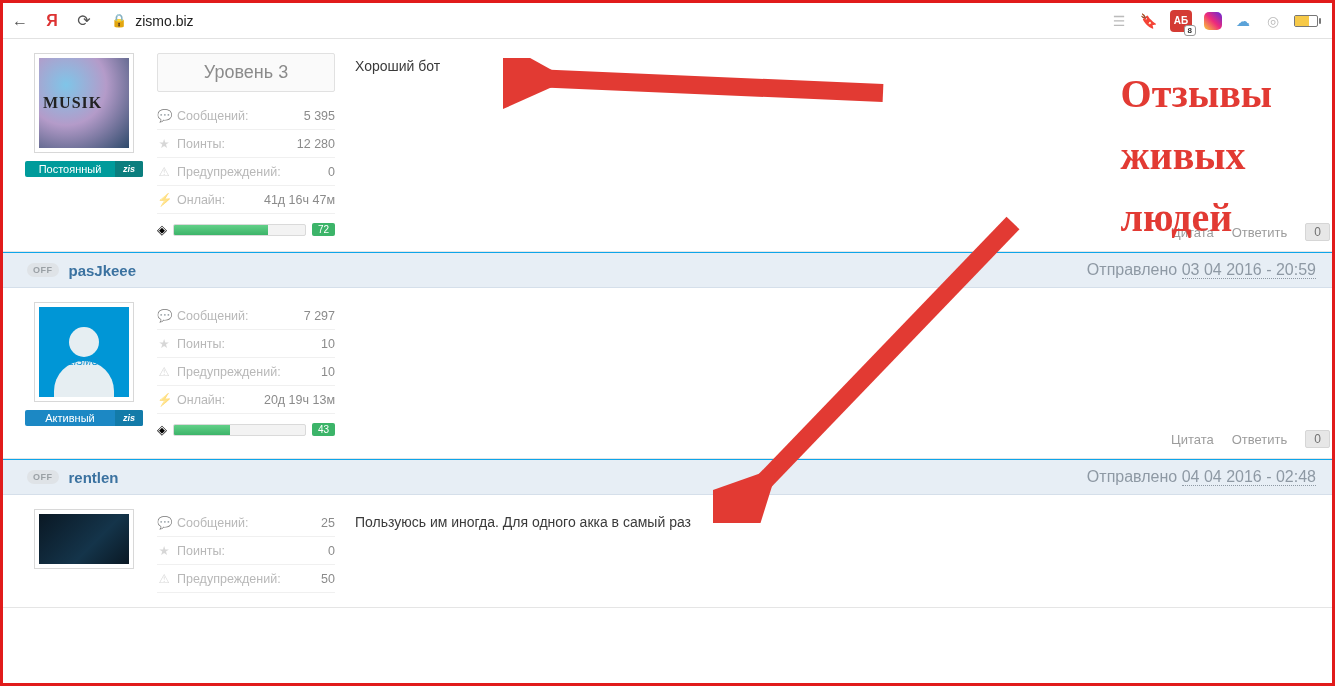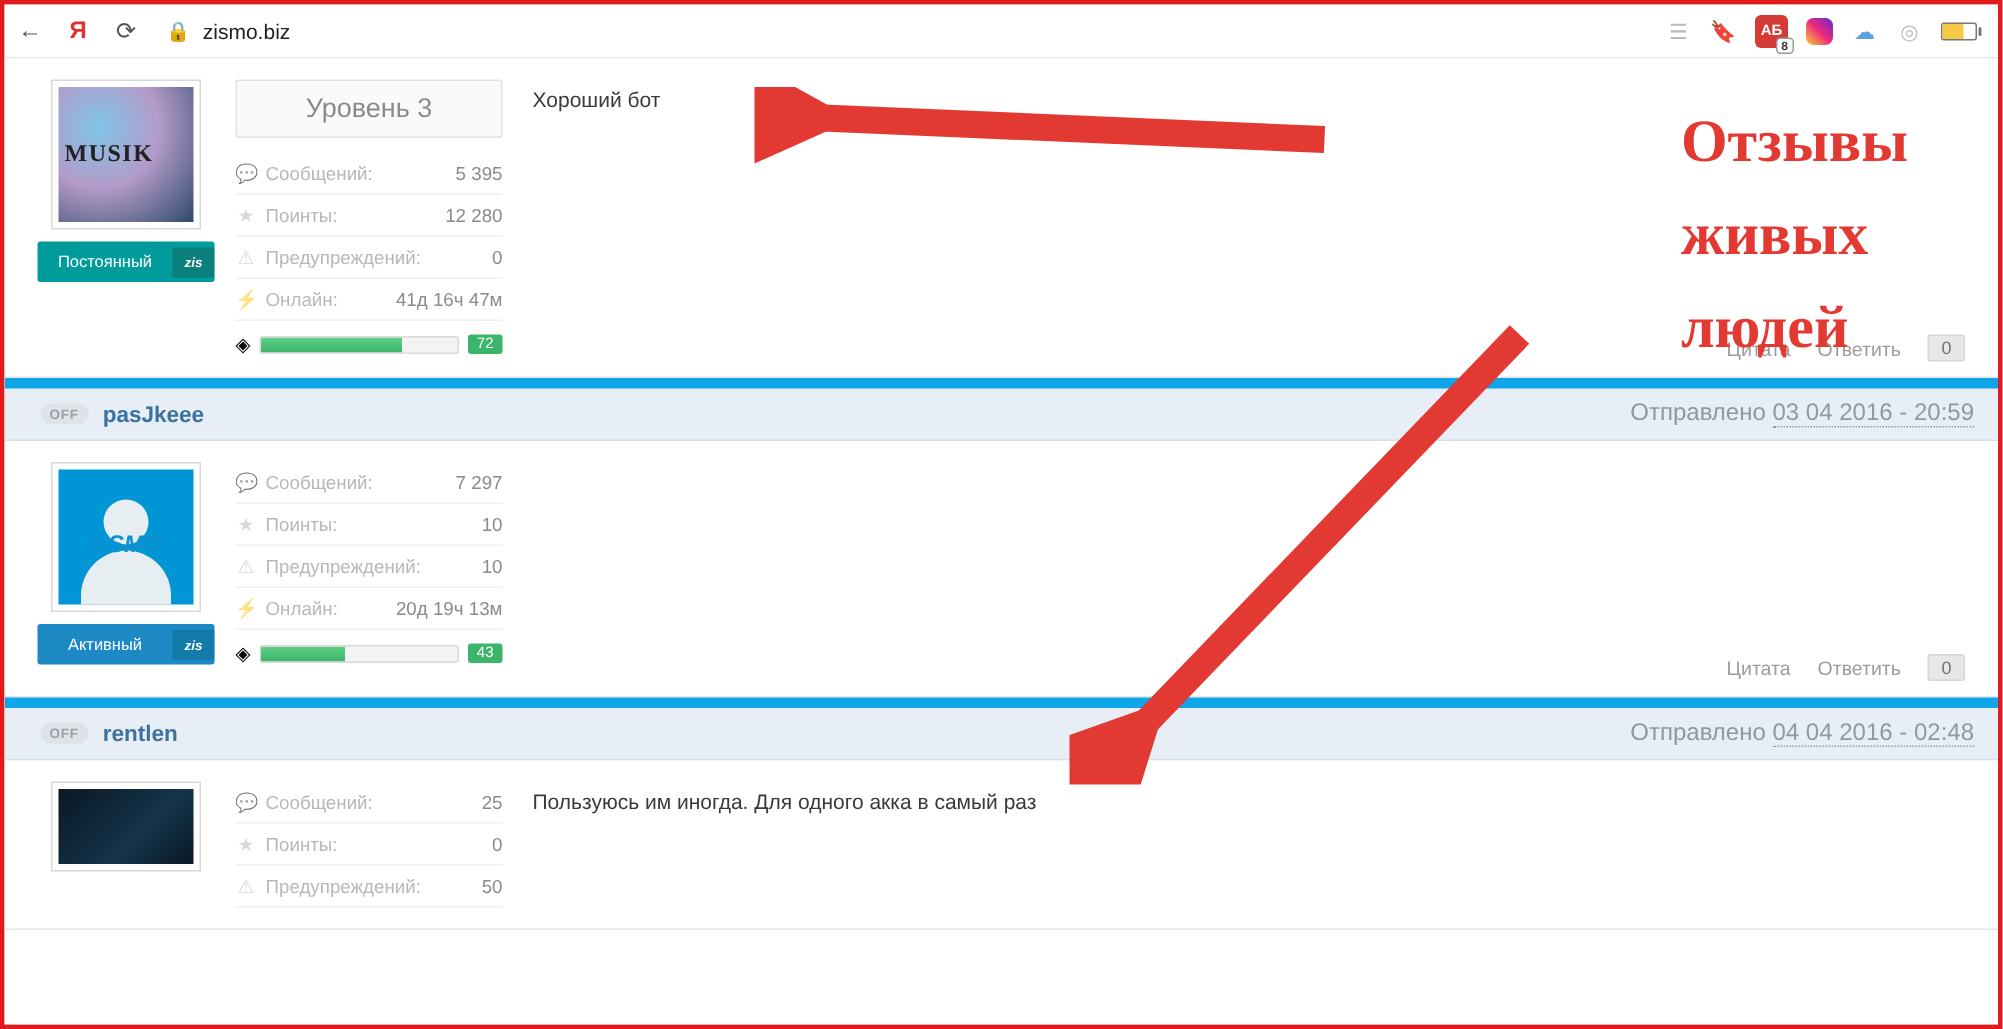--- a/index.html
+++ b/index.html
@@ -64,25 +64,25 @@
     display:flex; gap:14px;
   }
   .avatar-col { width:118px; display:flex; flex-direction:column; align-items:center; gap:8px; }
   .avatar-box { width:100px; height:100px; border:1px solid #d8d8d8; padding:4px; background:#fff; }
   .avatar-img { width:100%; height:100%; }
   .av-musik { background:radial-gradient(circle at 30% 30%, #7fc5e8 0%, #b49bc9 45%, #2e4a6b 100%); position:relative; }
   .av-musik::after{content:"MUSIK";position:absolute;left:4px;top:40%;font-family:'Comic Sans MS',cursive;font-weight:bold;font-size:16px;color:#222;letter-spacing:1px;}
   .av-zismo { background:#0096d6; display:flex; flex-direction:column; align-items:center; justify-content:flex-end; }
   .av-zismo .head{width:30px;height:30px;border-radius:50%;background:#e6eef2;margin-bottom:4px;}
   .av-zismo .body{width:60px;height:36px;background:#e6eef2;border-radius:30px 30px 0 0;margin-bottom:0;}
-  .av-zismo .logo{position:absolute;font-weight:bold;font-style:italic;color:#1090d0;font-size:16px;bottom:34px;}
+  .av-zismo .logo{position:absolute;font-weight:normal;font-style:italic;color:#1090d0;font-size:10px;bottom:34px;}
   .av3 { background:linear-gradient(135deg,#0a1824 0%,#14344a 60%,#0a1824 100%); }
 
   .badge-bar {
-    width:118px; height:27px; display:flex; align-items:center;
+    width:118px; height:16px; display:flex; align-items:center;
     background:#009b9b; color:#fff; font-size:11px; border-radius:2px;
     overflow:hidden;
   }
   .badge-bar.blue { background:#1c88c4; }
   .badge-bar .label{flex:1;text-align:center;padding:0 4px;}
   .badge-bar .tag{ background:#137ba9; width:28px;text-align:center;font-style:italic;font-weight:bold;font-size:9px;line-height:20px; }
   .badge-bar.teal .tag{background:#0b7e7e;}
 
   .stats-col { flex:1; }
   .level-pill {
@@ -94,32 +94,32 @@
     padding:6px 0; border-bottom:1px solid #f0f0f0;
   }
   .stat-row .sico{ width:14px; text-align:center; opacity:.55; }
   .stat-row .slabel{ flex:1; color:#b8b8b8; }
   .stat-row .svalue{ color:#8b8b8b; font-size:12.5px; white-space:nowrap; }
   .prog-row{ display:flex; align-items:center; gap:6px; padding:8px 0 0 0;}
   .prog-track{ flex:1; height:12px; border:1px solid #dadada; background:#f3f3f3; border-radius:2px; overflow:hidden;}
   .prog-fill{ height:100%; background:linear-gradient(#62d088,#3cb469);}
   .prog-val{ background:#3cb469; color:#fff; font-size:10px; padding:1px 6px; border-radius:2px; }
 
-  .post-body { flex:1; padding:18px 22px 10px 10px; display:flex; flex-direction:column;gap:28px; }
+  .post-body { flex:1; padding:18px 2px 10px 10px; display:flex; flex-direction:column;gap:28px; }
   .post-text { color:#3a3a3a; font-size:14px; line-height:1.4; }
   .post-footer{
     margin-top:auto; display:flex; justify-content:flex-end; align-items:center; gap:18px;
     color:#9c9c9c; font-size:13px; padding-top:12px;
   }
   .post-footer .btn{ cursor:pointer; }
   .count-pill{ background:#e7e7e7; border:1px solid #d6d6d6; border-radius:2px; padding:1px 8px; color:#717171; font-size:12px; }
 
   
   .post-head{
-    background:#e7eef5; border-top:7px solid #0ea5e9; border-bottom:1px solid #d5dfea;
+    background:#e7eef5; border-top:1px solid #0ea5e9; border-bottom:1px solid #d5dfea;
     padding:8px 16px 8px 24px; display:flex; align-items:center; gap:10px;
   }
   .off-pill{
     background:#dfe3e7; color:#9aa0a5; font-size:9px; font-weight:bold;
     padding:2px 6px; border-radius:8px; letter-spacing:0.5px;
   }
   .username{ color:#3b72a0; font-weight:bold; font-size:15px; cursor:pointer; }
   .sent{ margin-left:auto; color:#8e99a4; font-size:16px; }
   .sent .ts{ border-bottom:1px dotted #8e99a4; }
 

